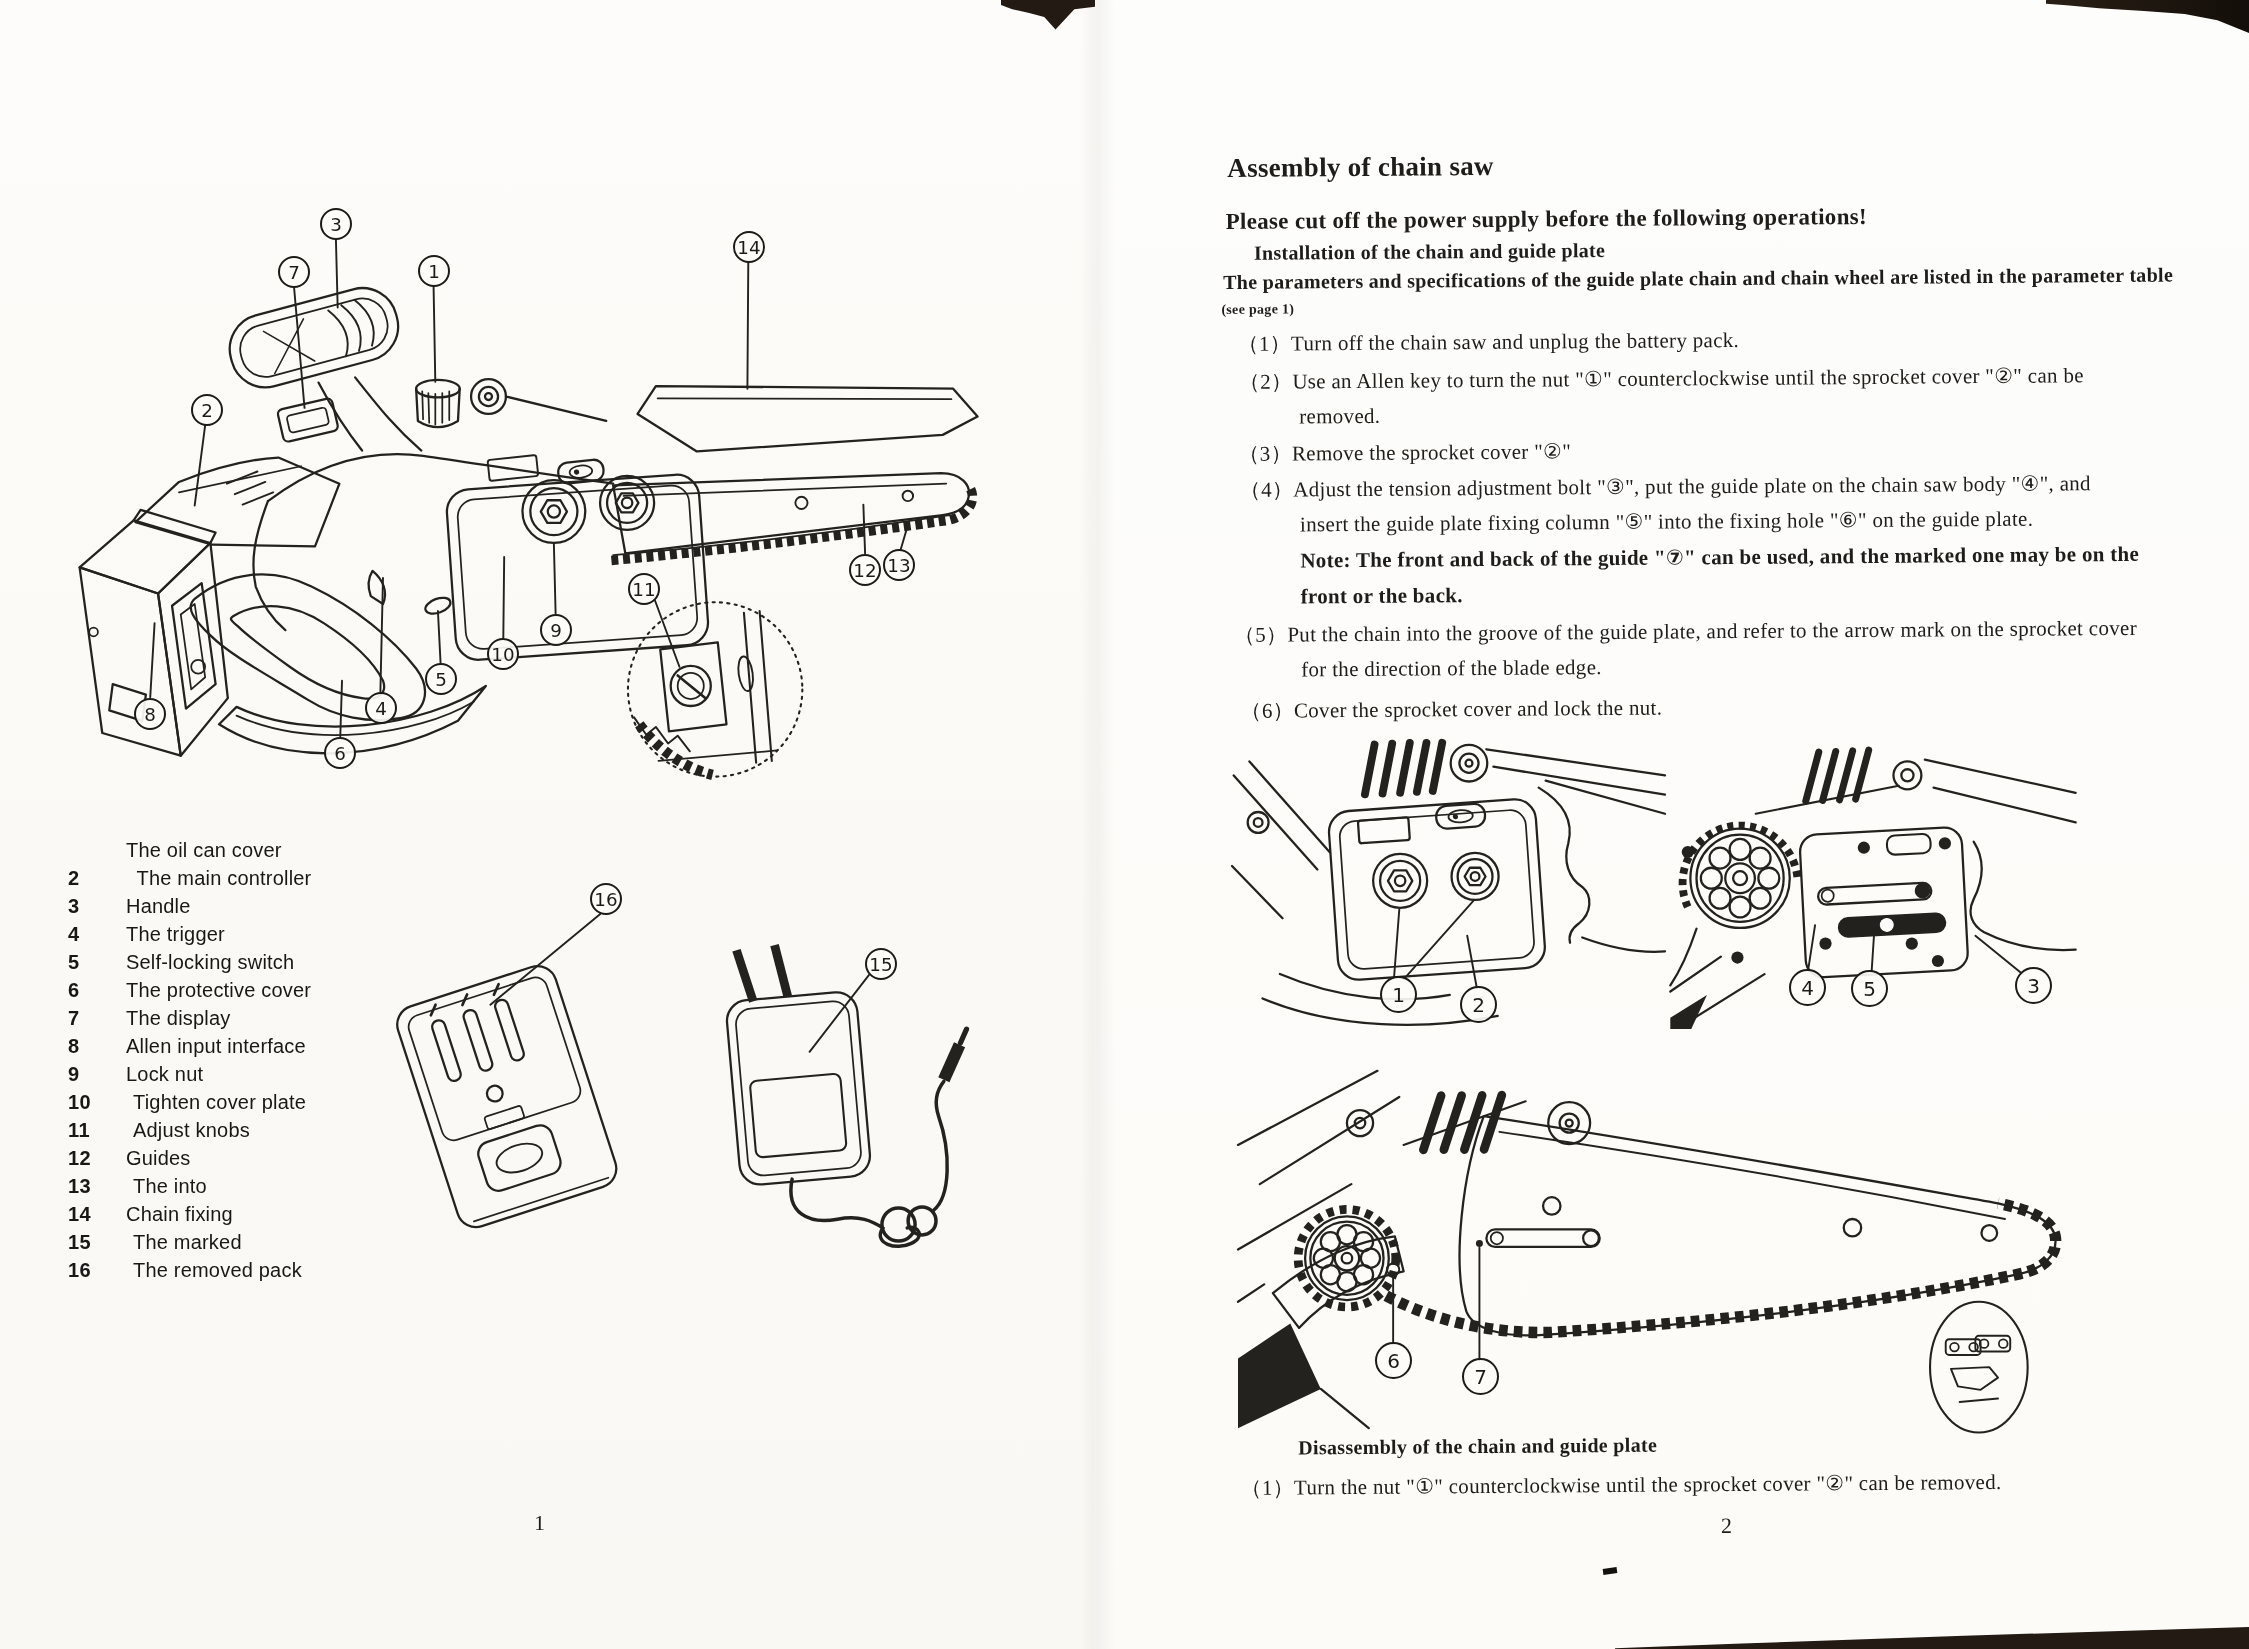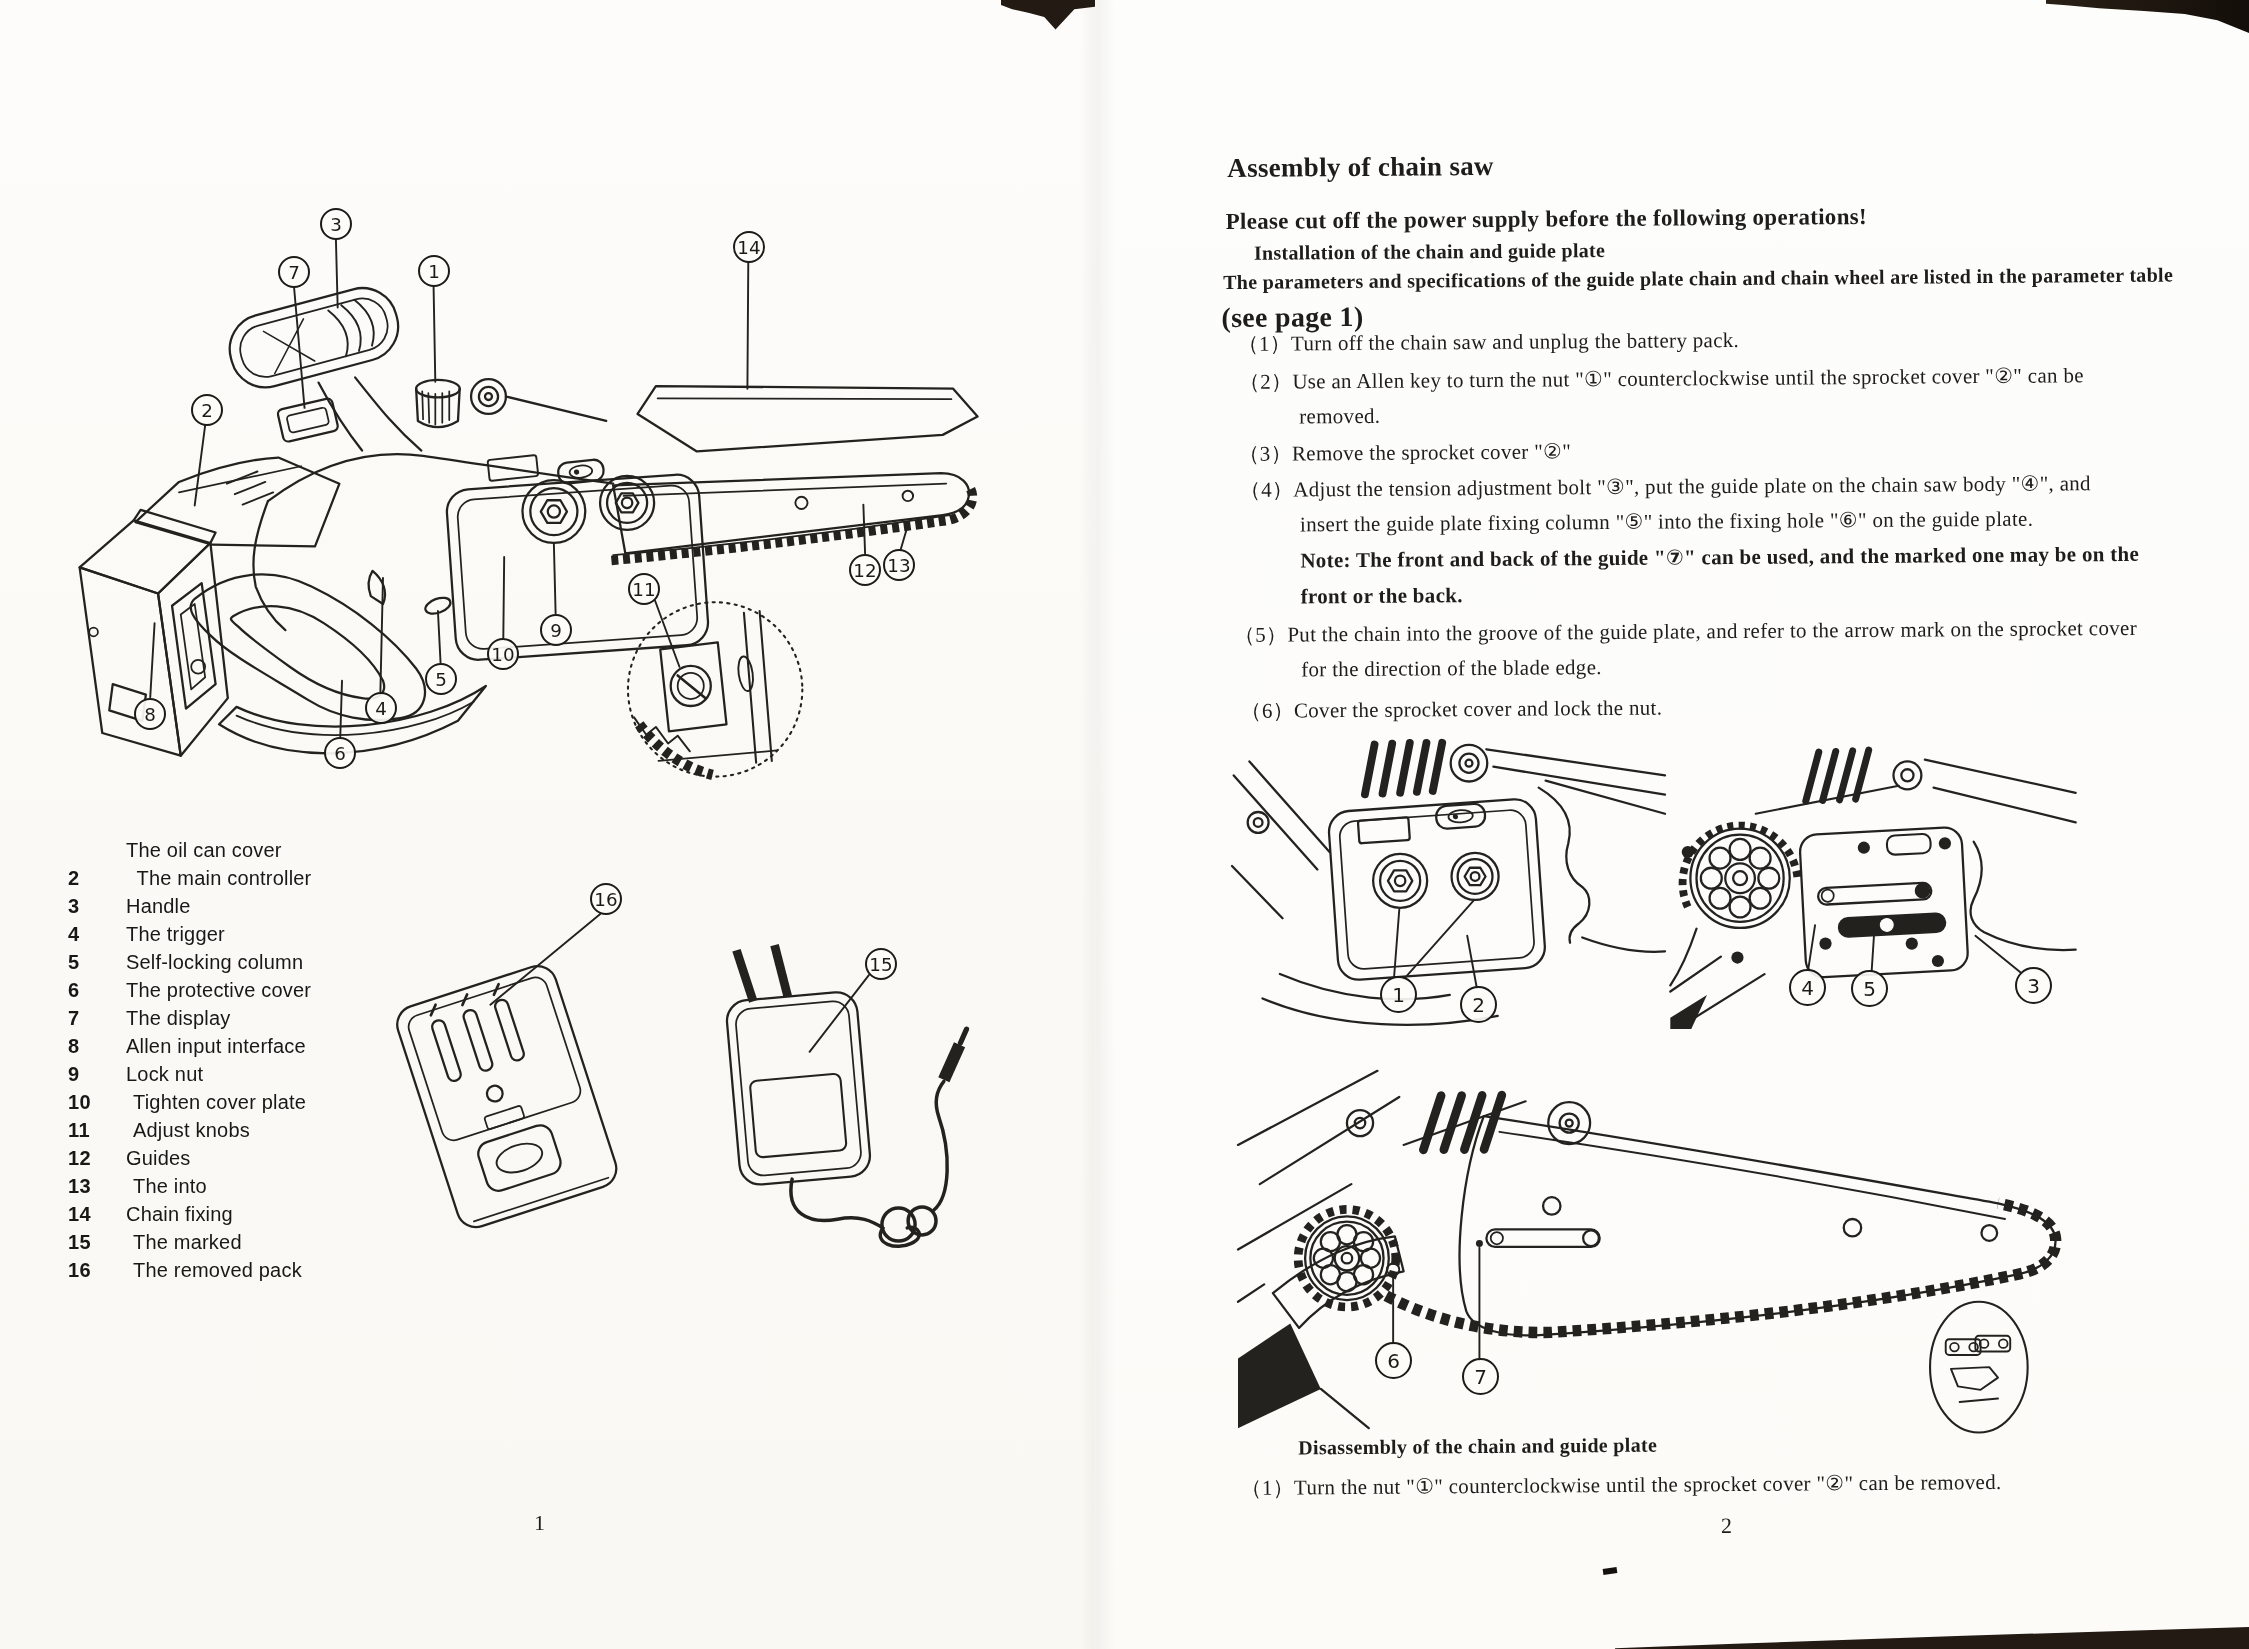--- a/index.html
+++ b/index.html
@@ -267,21 +267,21 @@
     <div class="part-row">
         <span class="part-num">3</span>
         <span class="part-label">Handle</span>
       </div>
     <div class="part-row">
         <span class="part-num">4</span>
         <span class="part-label">The trigger</span>
       </div>
     <div class="part-row">
         <span class="part-num">5</span>
-        <span class="part-label">Self-locking column</span>
+        <span class="part-label">Self-locking switch</span>
       </div>
     <div class="part-row">
         <span class="part-num">6</span>
         <span class="part-label">The protective cover</span>
       </div>
     <div class="part-row">
         <span class="part-num">7</span>
         <span class="part-label">The display</span>
       </div>
     <div class="part-row">
@@ -322,21 +322,21 @@
       </div>
   </div>
 
   <div class="t" style="left:534px;top:1510px;font-size:22px;">1</div>
 
   <div id="right-text">
     <div class="t b" style="left:1228px;top:153px;font-size:27px;letter-spacing:0.3px;">Assembly of chain saw</div>
     <div class="t b" style="left:1226px;top:209px;font-size:23px;">Please cut off the power supply before the following operations!</div>
     <div class="t b" style="left:1254px;top:242px;font-size:20px;">Installation of the chain and guide plate</div>
     <div class="t b" style="left:1223px;top:271px;font-size:20px;">The parameters and specifications of the guide plate chain and chain wheel are listed in the parameter table</div>
-    <div class="t b" style="left:1221px;top:302px;font-size:28px;">(see page 1)</div>
+    <div class="t b" style="left:1221px;top:302px;font-size:14px;">(see page 1)</div>
     <div class="t" style="left:1237px;top:330px;">（1）Turn off the chain saw and unplug the battery pack.</div>
     <div class="t" style="left:1238px;top:368px;">（2）Use an Allen key to turn the nut "①" counterclockwise until the sprocket cover "②" can be</div>
     <div class="t" style="left:1298px;top:405px;">removed.</div>
     <div class="t" style="left:1237px;top:440px;">（3）Remove the sprocket cover "②"</div>
     <div class="t" style="left:1238px;top:476px;">（4）Adjust the tension adjustment bolt "③", put the guide plate on the chain saw body "④", and</div>
     <div class="t" style="left:1298px;top:513px;">insert the guide plate fixing column "⑤" into the fixing hole "⑥" on the guide plate.</div>
     <div class="t b" style="left:1298px;top:549px;">Note: The front and back of the guide "⑦" can be used, and the marked one may be on the</div>
     <div class="t b" style="left:1298px;top:585px;">front or the back.</div>
     <div class="t" style="left:1231px;top:621px;">（5）Put the chain into the groove of the guide plate, and refer to the arrow mark on the sprocket cover</div>
     <div class="t" style="left:1298px;top:658px;">for the direction of the blade edge.</div>

